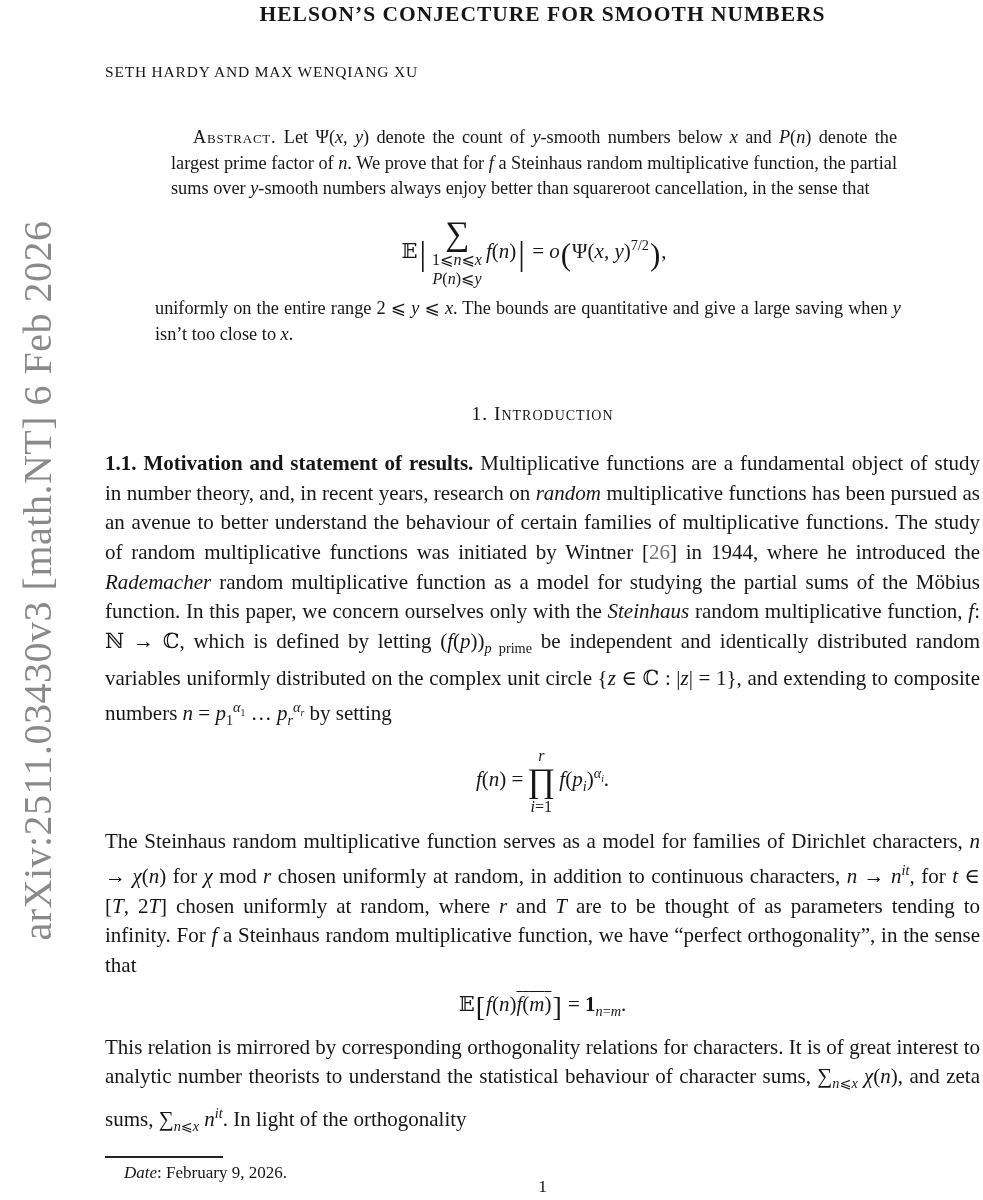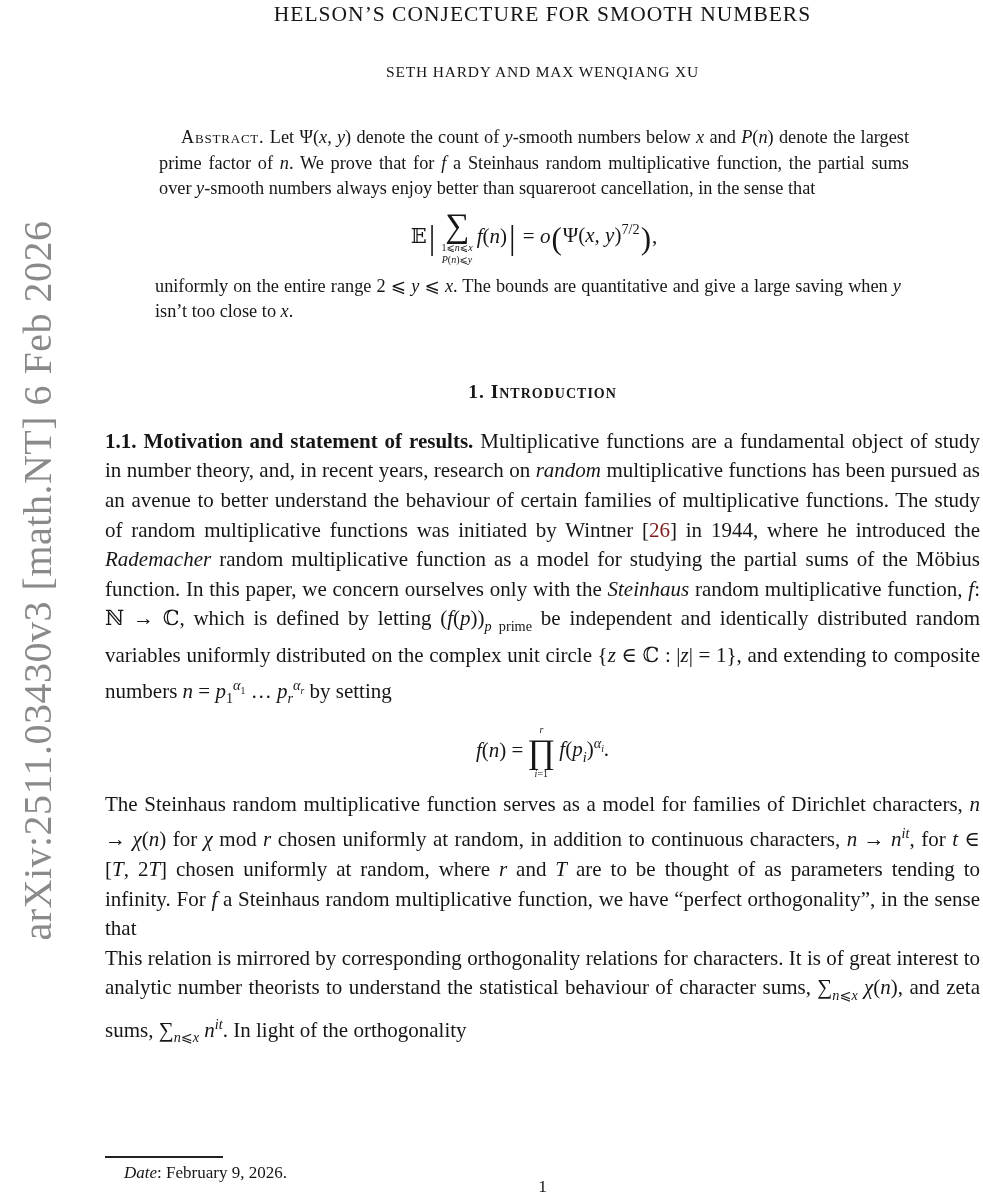--- a/index.html
+++ b/index.html
@@ -22,67 +22,66 @@
     white-space:nowrap;
     font-size:40px;
     letter-spacing:0.5px;
     color:#8a8a8a;
   }
   
   .content{position:absolute;left:105px;right:3px;top:0;}
   .title{
     margin:0;padding-top:2px;
     text-align:center;
-    font-size:21.5px;font-weight:normal;
+    font-size:21.5px;font-weight:bold;
     letter-spacing:1px;
   }
   .authors{
     margin-top:36px;
-    text-align:center;
     font-size:15.5px;
     letter-spacing:0.8px;
   }
   
   .abstract{
     margin:44px 67px 0 50px;
     font-size:18.3px;
     line-height:25.5px;
     text-align:justify;
     hyphens:auto;
   }
-  .abstract .firstline{text-indent:22px;margin:4px;}
+  .abstract .firstline{text-indent:22px;margin:16px;}
   .abstract .cont{margin:4px 12px 0 0;}
   .sc{font-variant:small-caps;letter-spacing:0.8px;}
   
   .dmath{
     text-align:center;
     font-size:21px;
     margin:8px 0;
   }
   .dmath i, .para i, .abstract i{font-family:"Liberation Serif","DejaVu Serif",serif;}
   .stack{
     display:inline-flex;flex-direction:column;align-items:center;
     vertical-align:middle;
     margin:0 4px;
     line-height:1;
   }
   .bigop{font-size:34px;line-height:0.95;font-weight:normal;}
-  .oplim{font-size:10px;line-height:1.2;}
+  .oplim{font-size:16px;line-height:1.2;}
   .tbar{font-size:33px;vertical-align:-7px;font-weight:300;margin:0 2px;}
   .bp{font-size:31px;vertical-align:-7px;margin:0 1px;}
   .bb{font-size:28px;vertical-align:-5px;margin:0 1px;}
   sup{font-size:68%;}
   sub{font-size:68%;margin-top:48px;}
   .ov{text-decoration:overline;text-decoration-thickness:1.3px;}
-  .cite{color:#7f1d1d;cursor:pointer;}
+  .cite{color:#737373;cursor:pointer;}
   
   .section-heading{
     margin:56px 0 0 0;
     text-align:center;
-    font-size:19.5px;font-weight:bold;
+    font-size:19.5px;font-weight:normal;
     font-variant:small-caps;
     letter-spacing:1px;
   }
   
   .para{
     margin:0;
     font-size:21px;
     line-height:29.6px;
     text-align:justify;
     hyphens:auto;
@@ -137,20 +136,22 @@
     <p class="para first"><b>1.1. Motivation and statement of results.</b> Multiplicative functions are a fundamental object of study in number theory, and, in recent years, research on <i>random</i> multiplicative functions has been pursued as an avenue to better understand the behaviour of certain families of multiplicative functions. The study of random multiplicative functions was initiated by Wintner [<span class="cite">26</span>] in 1944, where he introduced the <i>Rademacher</i> random multiplicative function as a model for studying the partial sums of the Möbius function. In this paper, we concern ourselves only with the <i>Steinhaus</i> random multiplicative function, <i>f</i>: ℕ → ℂ, which is defined by letting (<i>f</i>(<i>p</i>))<sub><i>p</i> prime</sub> be independent and identically distributed random variables uniformly distributed on the complex unit circle {<i>z</i> ∈ ℂ : |<i>z</i>| = 1}, and extending to composite numbers <i>n</i> = <i>p</i><sub>1</sub><sup><i>α</i><sub>1</sub></sup> … <i>p</i><sub><i>r</i></sub><sup><i>α</i><sub><i>r</i></sub></sup> by setting</p>
 
     <div class="dmath eqgap"><span><i>f</i>(<i>n</i>) =</span><span class="stack">
           <span class="oplim"><i>r</i></span>
           <span class="bigop">∏</span>
           <span class="oplim"><i>i</i>=1</span>
         </span><span><i>f</i>(<i>p</i><sub><i>i</i></sub>)<sup><i>α</i><sub><i>i</i></sub></sup>.</span></div>
 
     <p class="para">The Steinhaus random multiplicative function serves as a model for families of Dirichlet characters, <i>n</i> → <i>χ</i>(<i>n</i>) for <i>χ</i> mod <i>r</i> chosen uniformly at random, in addition to continuous characters, <i>n</i> → <i>n</i><sup><i>it</i></sup>, for <i>t</i> ∈ [<i>T</i>, 2<i>T</i>] chosen uniformly at random, where <i>r</i> and <i>T</i> are to be thought of as parameters tending to infinity. For <i>f</i> a Steinhaus random multiplicative function, we have “perfect orthogonality”, in the sense that</p>
 
+    <div class="dmath eqgap"><span>𝔼</span><span class="bb">[</span><span><i>f</i>(<i>n</i>)<span class="ov"><i>f</i>(<i>m</i>)</span></span><span class="bb">]</span>
+      <span>= <b>1</b><sub><i>n</i>=<i>m</i></sub>.</span></div>
 
     <p class="para">This relation is mirrored by corresponding orthogonality relations for characters. It is of great interest to analytic number theorists to understand the statistical behaviour of character sums, ∑<sub><i>n</i>⩽<i>x</i></sub> <i>χ</i>(<i>n</i>), and zeta sums, ∑<sub><i>n</i>⩽<i>x</i></sub> <i>n</i><sup><i>it</i></sup>. In light of the orthogonality</p>
 
   </div>
 
   <div class="footnote-rule"></div>
   <div class="footnote"><i>Date</i><span>: February 9, 2026.</span></div>
 
   <div class="pagenum">1</div>
 

